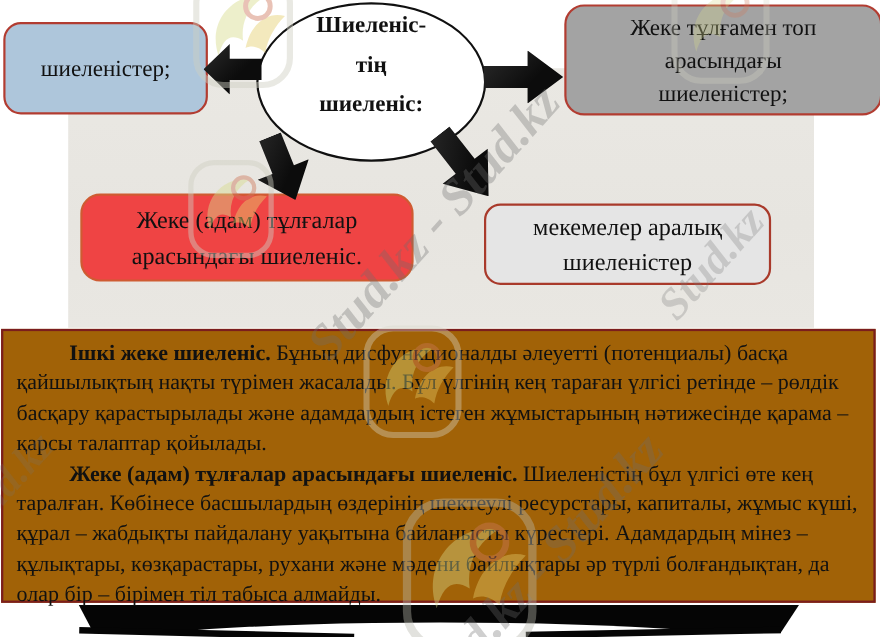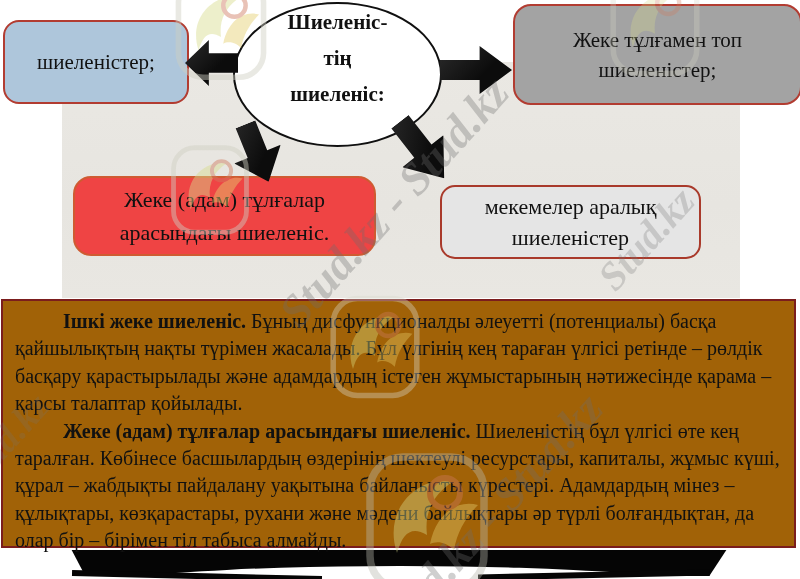--- a/index.html
+++ b/index.html
@@ -92,20 +92,21 @@
 
   <div class="dbox box-internal">
     <div>
       <span class="ln">шиеленістер;</span>
     </div>
   </div>
 
   <div class="dbox box-person-group">
     <div>
       <span class="ln">Жеке тұлғамен топ</span>
+      <span class="ln">арасындағы</span>
       <span class="ln">шиеленістер;</span>
     </div>
   </div>
 
   <div class="dbox box-interpersonal">
     <div>
       <span class="ln">Жеке (адам) тұлғалар</span>
       <span class="ln">арасындағы шиеленіс.</span>
     </div>
   </div>

